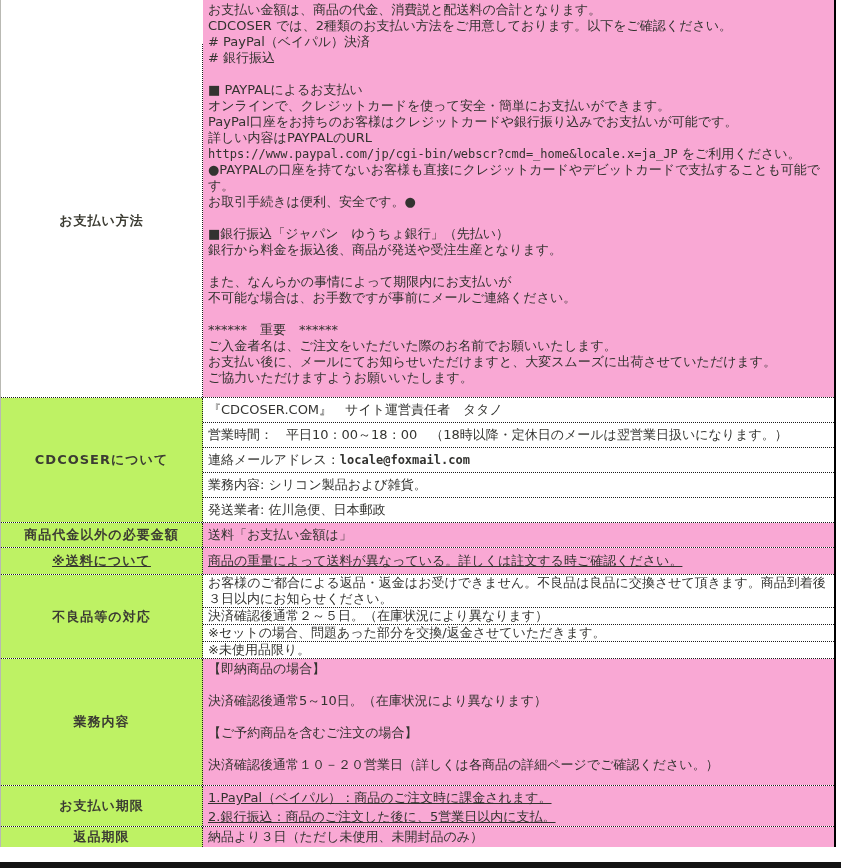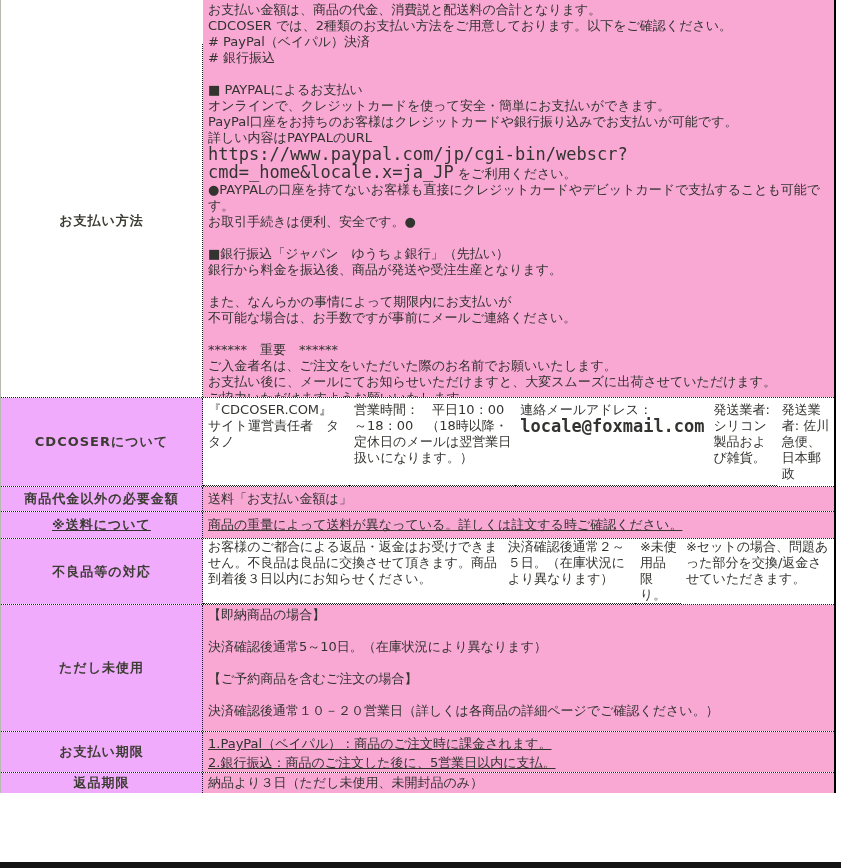--- a/index.html
+++ b/index.html
@@ -15,47 +15,47 @@
     position: absolute; top: 0; left: 0;
     width: 836px;
     border-left: 1px solid #b9b9b3;
     border-right: 2px solid #000000;
     background: #ffffff;
   }
   .row { display: flex; border-top: 1px dotted #1c1c1c; }
   .row:first-child { border-top: none; }
   .th {
     width: 202px; flex: 0 0 202px;
-    background: #f0abfc;
+    background: #bef264;
     border-right: 1px dotted #1c1c1c;
     display: flex; align-items: center; justify-content: center;
     text-align: center;
     font-weight: bold;
     color: #3c3c33;
     padding: 2px 6px;
     letter-spacing: 1px;
   }
   .th.white { background: #ffffff; margin-top: 44px; }
   .td {
     flex: 1 1 auto;
     background: #f9a8d4;
     line-height: 16px;
     padding: 2px 4px 2px 5px;
     overflow: hidden;
   }
   .td.vcenter { display: flex; align-items: center; padding-top: 0; padding-bottom: 0; }
-  .subcol { flex: 1 1 auto; display: flex; background: #ffffff; }
+  .subcol { flex: 1 1 auto; display: flex; flex-direction: column; background: #ffffff; }
   .sub {
     border-bottom: 1px dotted #1c1c1c;
     line-height: 16px;
     padding: 4px 4px 4px 5px;
   }
   .sub:last-child { border-bottom: none; }
   .lines { white-space: pre-line; }
-  .mono { font-family: "DejaVu Sans Mono", "Liberation Mono", monospace; font-size: 17px; }
+  .mono { font-family: "DejaVu Sans Mono", "Liberation Mono", monospace; font-size: 12px; }
   .email { font-weight: bold; }
   .bottom-bar { position: absolute; left: 0; bottom: 0; width: 841px; height: 6px; background: #141414; }
   .h397 { height: 397px; }
   .h25  { height: 25px; }
   .h27  { height: 27px; text-decoration: underline; }
   .h127 { height: 127px; }
   .h41  { height: 41px; }
   .h21  { height: 21px; }
   .h16  { height: 16px; }
   .tight .sub { padding: 0 4px 0 5px; }
@@ -99,21 +99,21 @@
     </div>
 
     <div class="row">
       <div class="th">
         <span>CDCOSERについて</span>
       </div>
       <div class="subcol">
         <div class="sub">『CDCOSER.COM』　サイト運営責任者　タタノ</div>
         <div class="sub">営業時間：　平日10：00～18：00　（18時以降・定休日のメールは翌営業日扱いになります。）</div>
         <div class="sub"><span>連絡メールアドレス：</span><span class="mono email">locale@foxmail.com</span></div>
-        <div class="sub">発送業者: シリコン製品および雑貨。</div>
+        <div class="sub">業務内容: シリコン製品および雑貨。</div>
         <div class="sub">発送業者: 佐川急便、日本郵政</div>
       </div>
     </div>
 
     <div class="row h25">
       <div class="th">
         <span>商品代金以外の必要金額</span>
       </div>
       <div class="td vcenter">送料「お支払い金額は」</div>
     </div>
@@ -125,28 +125,28 @@
       <div class="td vcenter">商品の重量によって送料が異なっている。詳しくは註文する時ご確認ください。</div>
     </div>
 
     <div class="row tight">
       <div class="th">
         <span>不良品等の対応</span>
       </div>
       <div class="subcol">
         <div class="sub">お客様のご都合による返品・返金はお受けできません。不良品は良品に交換させて頂きます。商品到着後３日以内にお知らせください。</div>
         <div class="sub">決済確認後通常２～５日。（在庫状況により異なります）</div>
+        <div class="sub">※セットの場合、問題あった部分を交換/返金させていただきます。</div>
         <div class="sub">※未使用品限り。</div>
-        <div class="sub">※セットの場合、問題あった部分を交換/返金させていただきます。</div>
       </div>
     </div>
 
     <div class="row h127">
       <div class="th">
-        <span>ただし未使用</span>
+        <span>業務内容</span>
       </div>
       <div class="td lines">【即納商品の場合】
 
 決済確認後通常5～10日。（在庫状況により異なります）
 
 【ご予約商品を含むご注文の場合】
 
 決済確認後通常１０－２０営業日（詳しくは各商品の詳細ページでご確認ください。）</div>
     </div>
 

